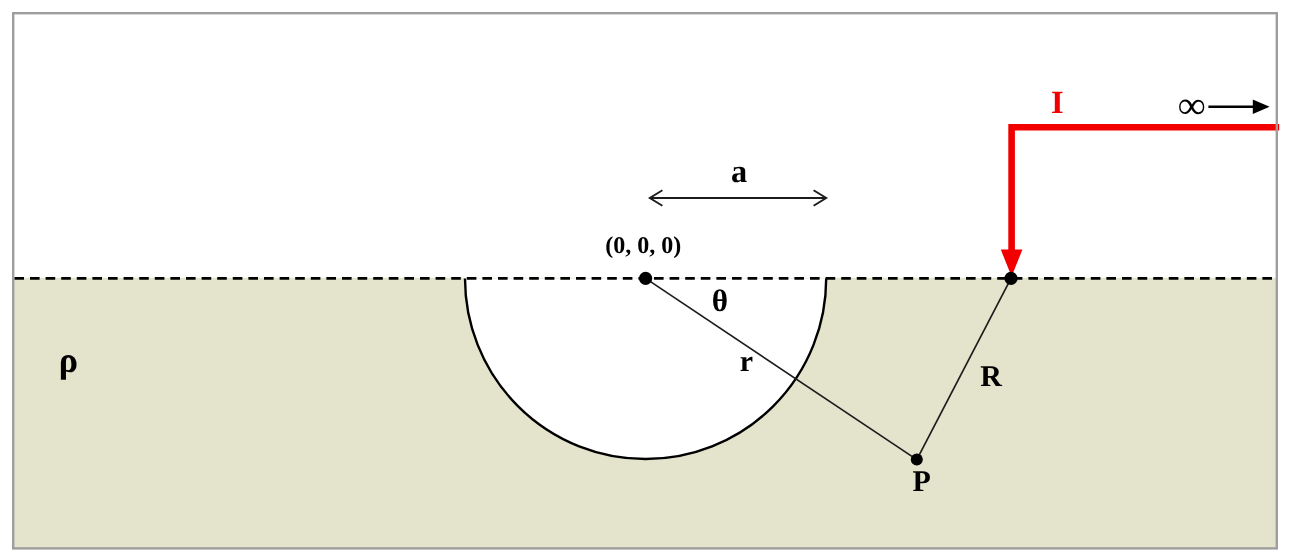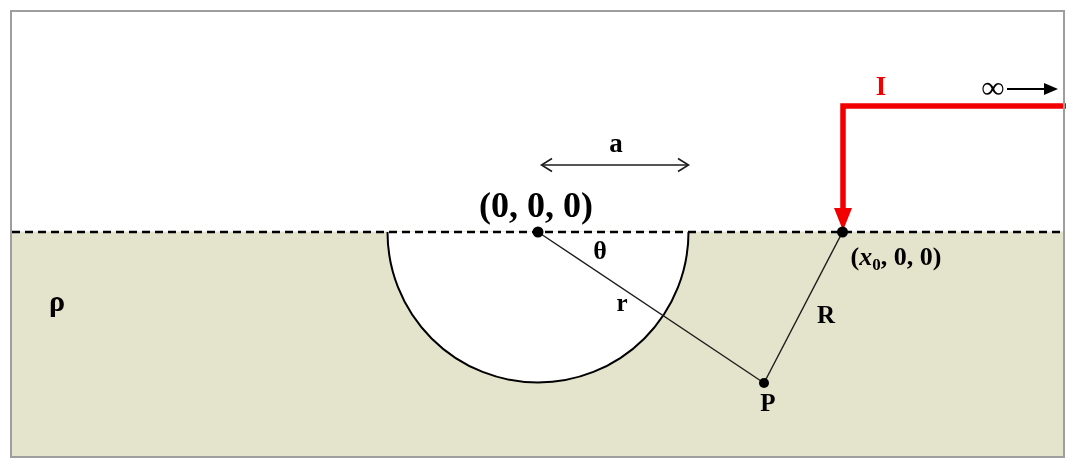--- a/index.html
+++ b/index.html
@@ -26,21 +26,21 @@
   .lbl{
     position:absolute;
     transform:translate(-50%,-50%);
     font-weight:bold;
     color:var(--ink,#000);
     white-space:nowrap;
     line-height:1;
   }
   .lbl-rho{left:57px;top:301px;font-size:30px;}
   .lbl-a{left:616px;top:143px;font-size:27px;}
-  .lbl-origin{left:536px;top:205px;font-size:36px;}
+  .lbl-origin{left:536px;top:205px;font-size:20px;}
   .lbl-theta{left:600px;top:251px;font-size:26px;}
   .lbl-r{left:622px;top:302px;font-size:25px;}
   .lbl-R{left:826px;top:314px;font-size:25px;}
   .lbl-P{left:768px;top:402px;font-size:25px;}
   .lbl-electrode{left:896px;top:258px;font-size:26px;}
   .lbl-electrode .var{font-style:italic;}
   .lbl-electrode sub{font-size:17px;vertical-align:-5px;}
   .lbl-current{left:881px;top:86px;font-size:27px;color:var(--wire,#f20000);}
   .lbl-infinity{left:993px;top:87px;font-size:32px;font-weight:bold;}
 </style>
@@ -90,21 +90,18 @@
   <div class="lbl lbl-origin">(0, 0, 0)</div>
 
   <div class="lbl lbl-theta">θ</div>
 
   <div class="lbl lbl-r">r</div>
 
   <div class="lbl lbl-R">R</div>
 
   <div class="lbl lbl-P">P</div>
 
-  <div class="lbl lbl-electrode">
-    <span>(</span><span class="var">x</span><sub>0</sub><span>, 0, 0)</span>
-  </div>
 
   <div class="lbl lbl-current">I</div>
 
   <div class="lbl lbl-infinity">∞</div>
 
 </div>
 
 </body></html>

